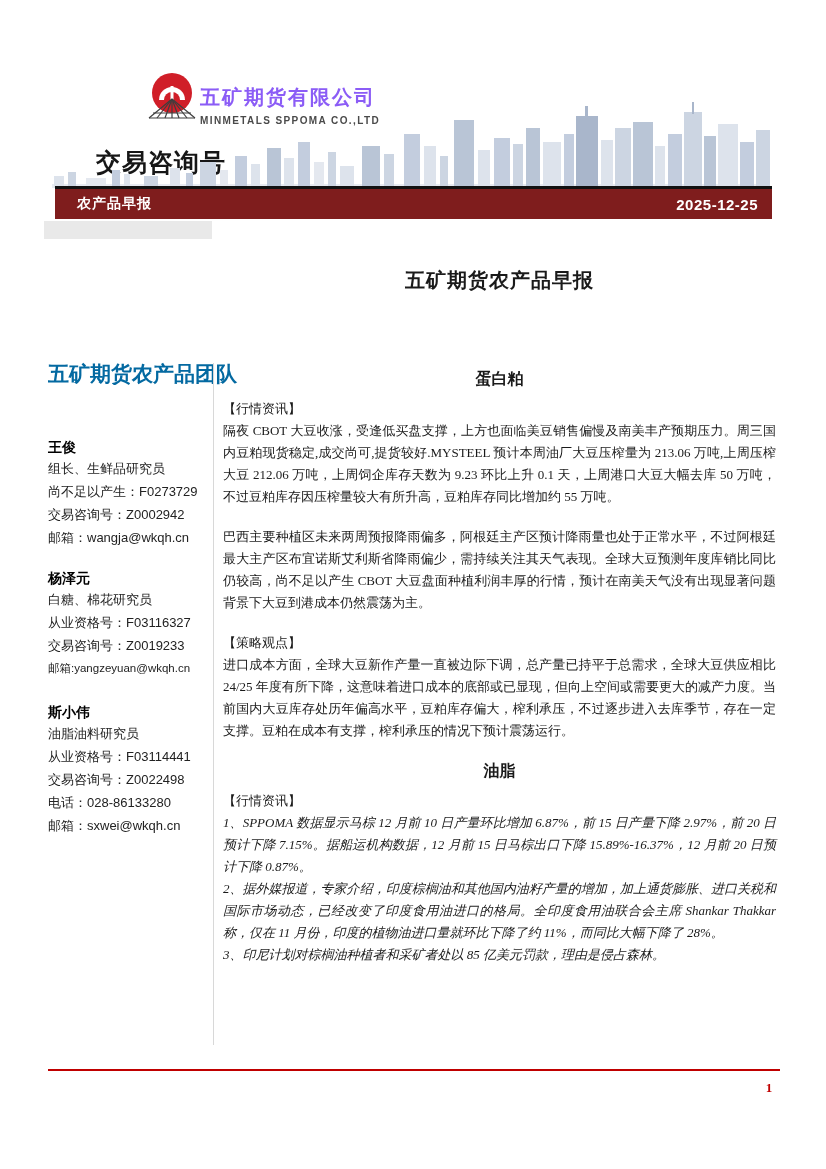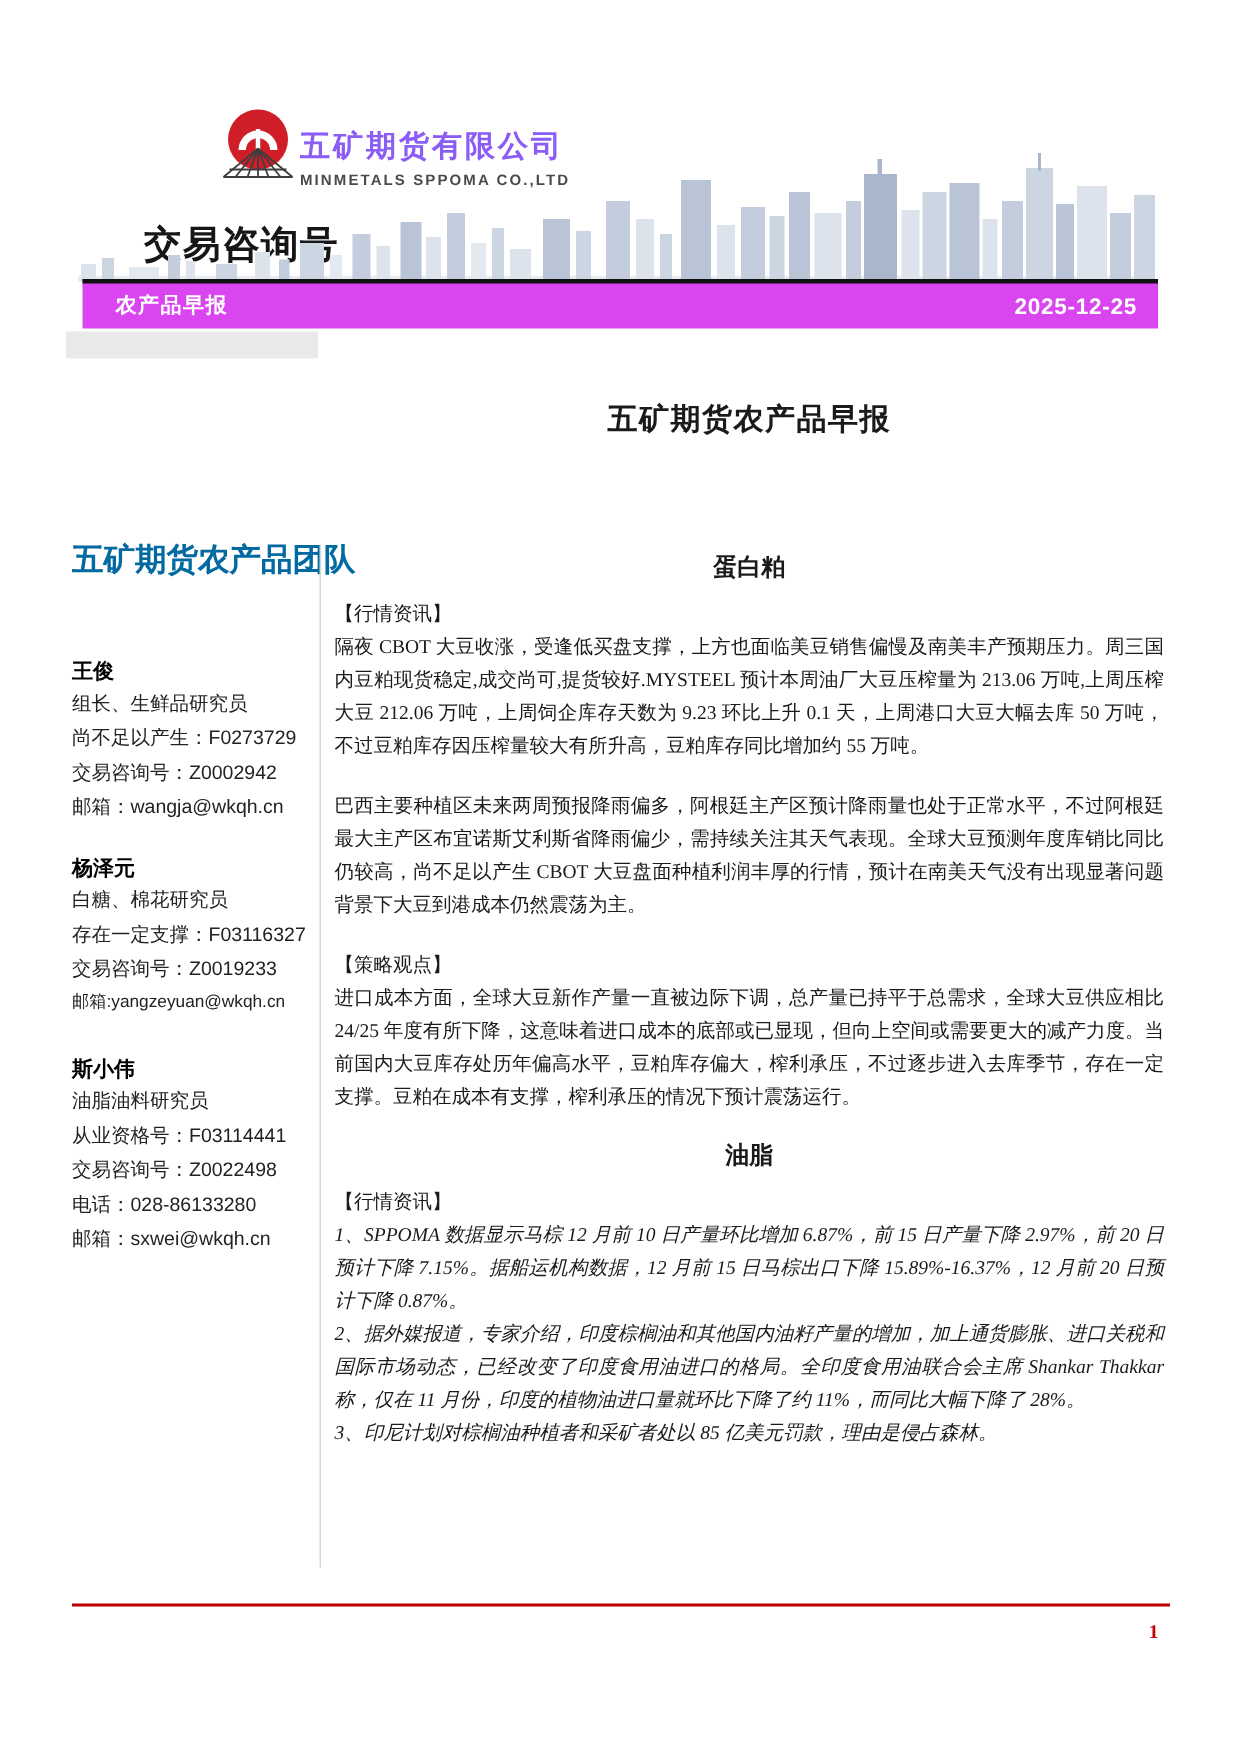--- a/index.html
+++ b/index.html
@@ -13,21 +13,21 @@
            font-weight:bold;font-size:25px;letter-spacing:1px;color:#161616;text-align:center;white-space:nowrap;}
   .company-names{position:absolute;left:200px;top:84px;}
   .company-cn{font-family:"Liberation Sans","DejaVu Sans",sans-serif;font-weight:bold;
               font-size:20px;letter-spacing:2px;color:#8b5cf6;white-space:nowrap;}
   .company-en{font-family:"Liberation Sans","DejaVu Sans",sans-serif;font-weight:bold;
               font-size:10px;letter-spacing:1.4px;color:#4a4a4a;margin-top:4px;white-space:nowrap;}
   .skyline{position:absolute;left:52px;top:94px;width:718px;height:94px;}
 
   
   .banner{position:absolute;left:55px;top:186px;width:717px;height:33px;box-sizing:border-box;
-          background:#d946ef;border-top:3px solid #111;display:flex;align-items:center;
+          background:#7f1d1d;border-top:3px solid #111;display:flex;align-items:center;
           justify-content:space-between;padding:0 14px 0 22px;color:#fff;
           font-family:"Liberation Sans","DejaVu Sans",sans-serif;font-weight:bold;}
   .banner-title{font-size:14px;letter-spacing:1px;}
   .banner-date{font-size:15px;letter-spacing:0.5px;}
   .banner-shadow{position:absolute;left:44px;top:221px;width:168px;height:18px;background:#e9e9e9;}
 
   
   .sidebar{position:absolute;left:48px;top:363px;width:166px;
            font-family:"Liberation Sans","DejaVu Sans",sans-serif;color:#222;}
   .sb-title{font-size:21px;font-weight:bold;line-height:22px;color:#0369a1;white-space:nowrap;}
@@ -145,21 +145,21 @@
       <div class="m-name">王俊</div>
       <div class="m-line">组长、生鲜品研究员</div>
       <div class="m-line">尚不足以产生：F0273729</div>
       <div class="m-line">交易咨询号：Z0002942</div>
       <div class="m-line">邮箱：wangja@wkqh.cn</div>
     </div>
 
     <div class="member">
       <div class="m-name">杨泽元</div>
       <div class="m-line">白糖、棉花研究员</div>
-      <div class="m-line">存在一定支撑：F03116327</div>
+      <div class="m-line">从业资格号：F03116327</div>
       <div class="m-line">交易咨询号：Z0019233</div>
       <div class="m-line small">邮箱:yangzeyuan@wkqh.cn</div>
     </div>
 
     <div class="member third">
       <div class="m-name">斯小伟</div>
       <div class="m-line">油脂油料研究员</div>
       <div class="m-line">从业资格号：F03114441</div>
       <div class="m-line">交易咨询号：Z0022498</div>
       <div class="m-line">电话：028-86133280</div>

